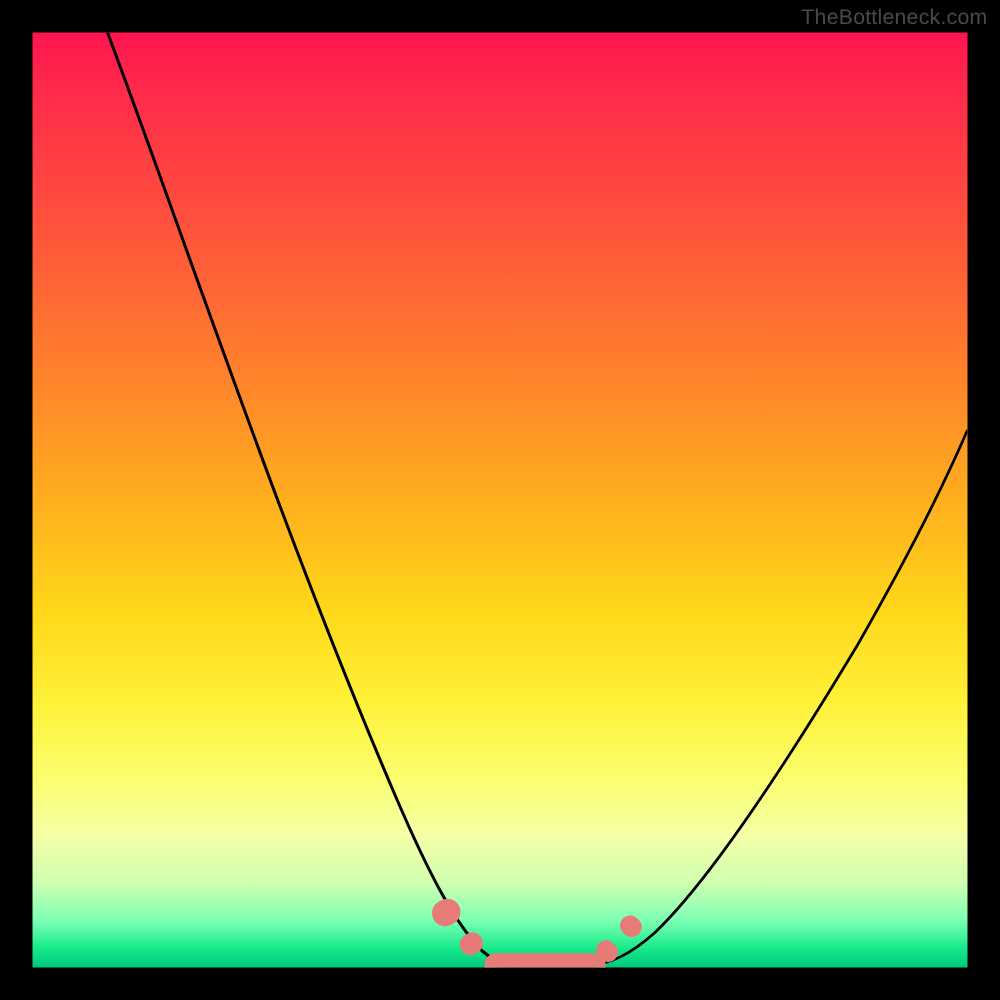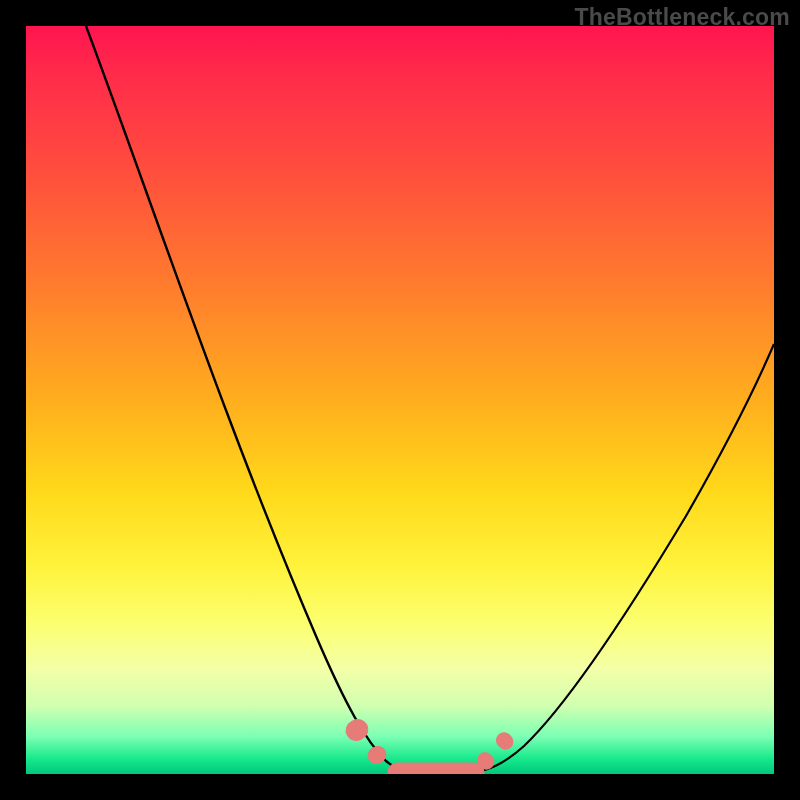--- a/index.html
+++ b/index.html
@@ -41,22 +41,22 @@
       #7bffb4 95%,
       #17e98b 98%,
       #00c87b 100%
     );
   }
   .watermark {
     position: absolute;
     top: 4px;
     right: 10px;
     color: #4a4a4a;
-    font-size: 23px;
-    font-weight: 700;
+    font-size: 17px;
+    font-weight: 400;
     letter-spacing: 0.2px;
     user-select: none;
   }
   svg.curves {
     position: absolute;
     left: 0;
     top: 0;
     width: 748px;
     height: 748px;
   }

